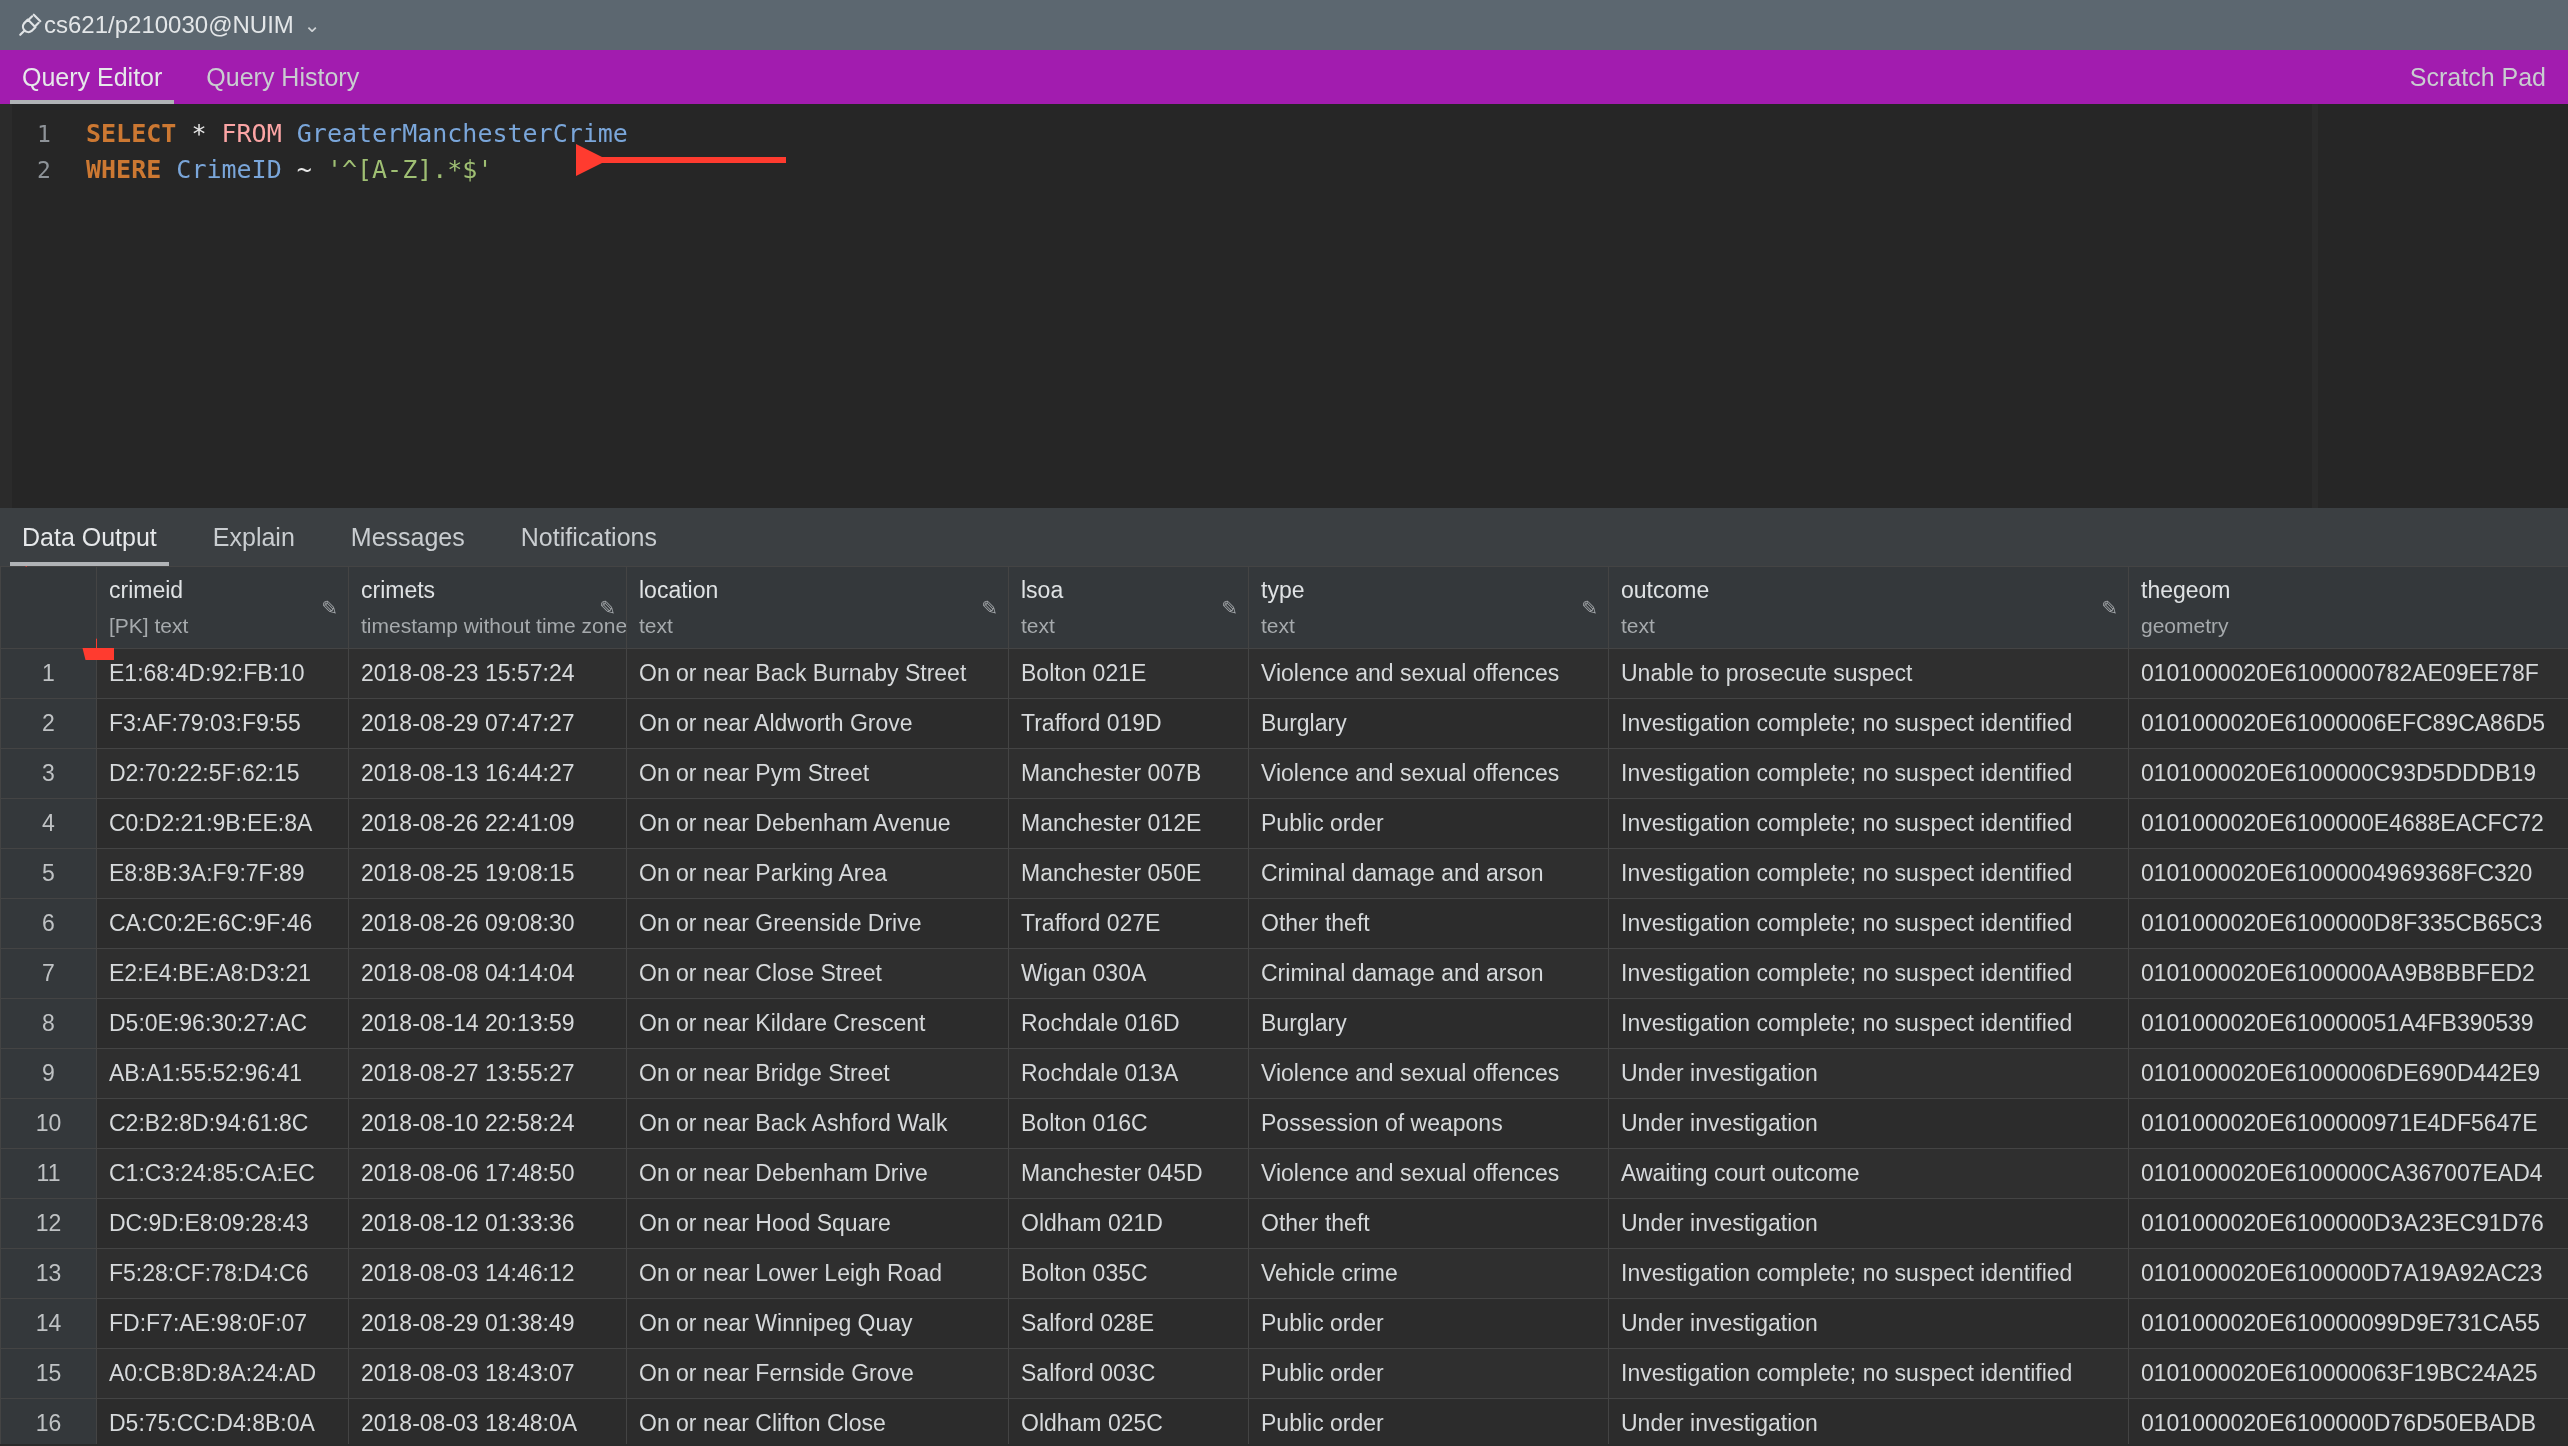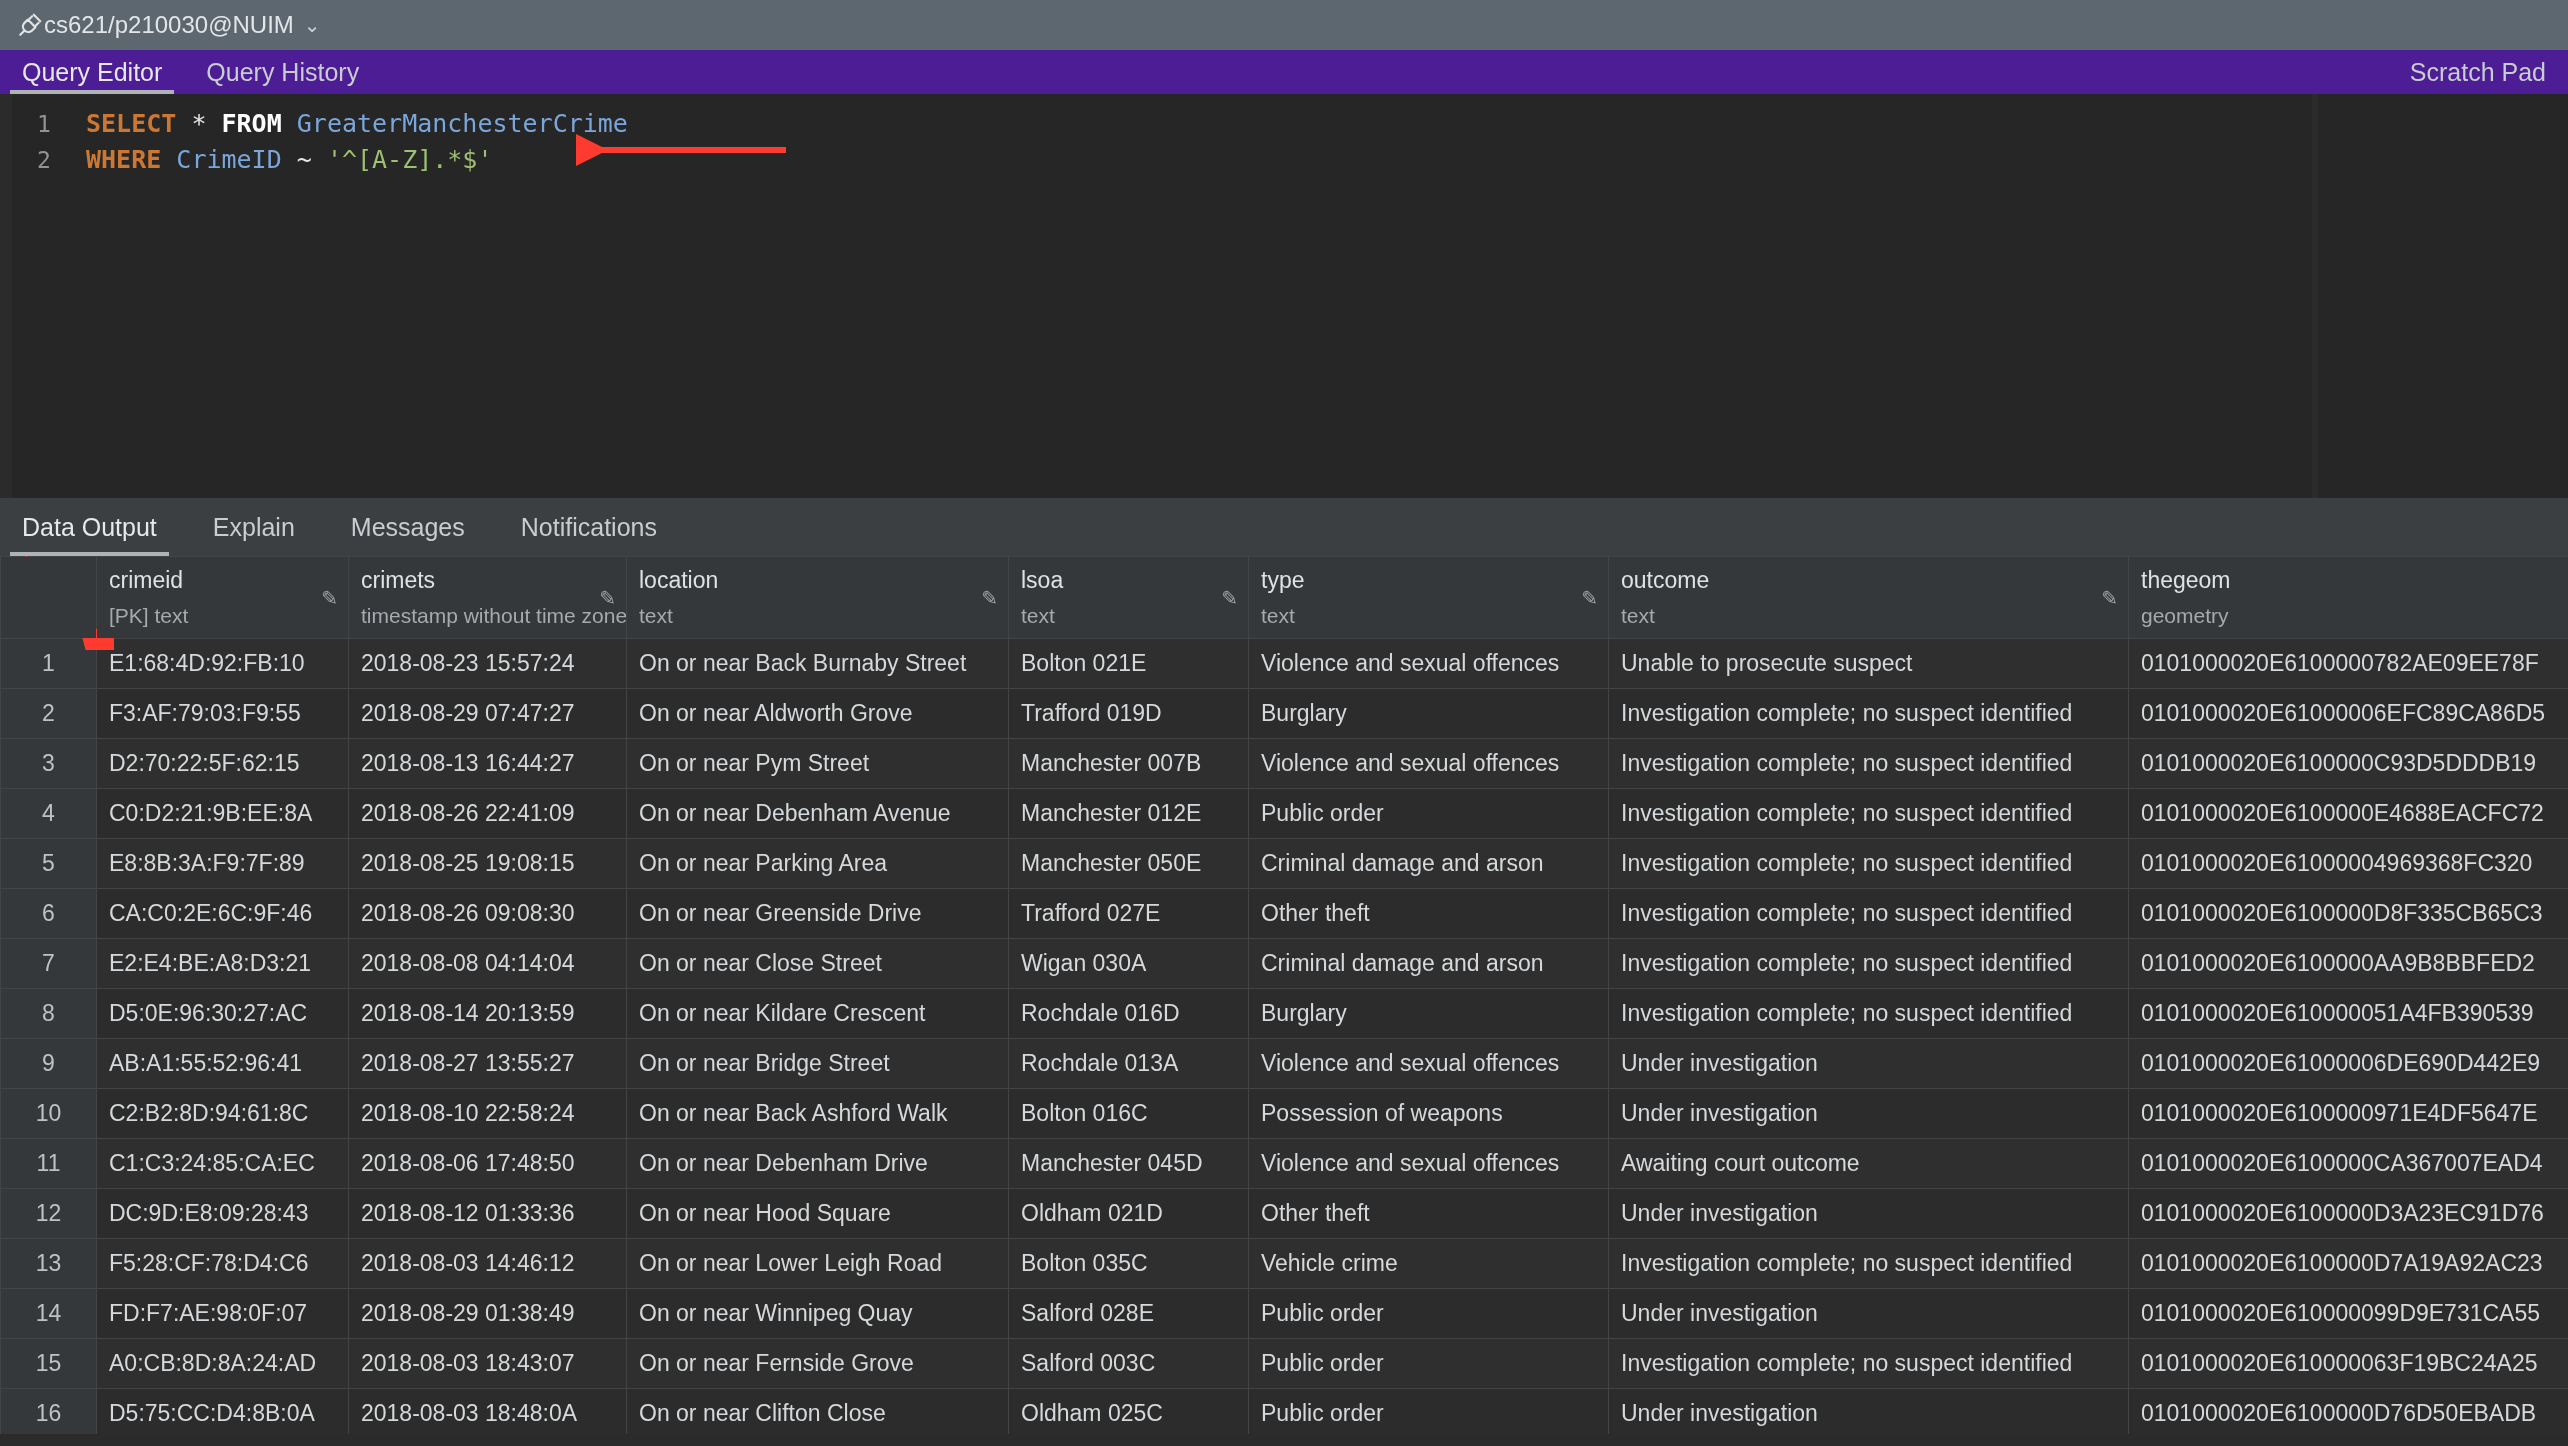--- a/index.html
+++ b/index.html
@@ -5,36 +5,36 @@
   * { box-sizing: border-box; margin: 0; padding: 0; }
   html, body { width: 2568px; height: 1446px; font-family: "Segoe UI", Arial, sans-serif; background: #2b2b2b; color: #d0d0d0; overflow: hidden; }
   
   
   .titlebar { height: 50px; background: #5c6770; display: flex; align-items: center; padding: 0 16px; }
   .titlebar .icon { width: 28px; height: 28px; display: flex; align-items: center; justify-content: center; }
   .titlebar .conn { color: #e3e6e8; font-size: 24px; display: flex; align-items: center; gap: 10px; }
   .titlebar .chev { font-size: 20px; color: #cfd3d6; }
   
   
-  .tabstrip { height: 44px; background: #4c1d95; display: flex; align-items: stretch; padding: 0 10px; gap: 20px; }
+  .tabstrip { height: 54px; background: #a21caf; display: flex; align-items: stretch; padding: 0 10px; gap: 20px; }
   .tabstrip .tab { display: flex; align-items: center; padding: 0 12px; font-size: 25px; color: #c9cdd0; cursor: pointer; }
   .tabstrip .tab.active { color: #e6e8ea; position: relative; }
   .tabstrip .tab.active::after { content: ""; position: absolute; left: 0; right: 0; bottom: 0; height: 4px; background: #b0b3b6; }
   .tabstrip .spacer { flex: 1; }
   
   
   .editor-wrap { display: flex; height: 404px; }
   .editor-left { width: 12px; background: #2b2b2b; }
   .editor { flex: 1; display: flex; background: #262626; }
   .editor-right { width: 250px; background: #262626; border-left: 2px solid #262626; margin-left: 6px; }
   .gutter { width: 64px; background: #262626; padding-top: 12px; }
   .gutter .ln { height: 36px; line-height: 36px; text-align: center; color: #8e9398; font-size: 23px; font-family: Menlo, Consolas, monospace; }
   .code { flex: 1; padding-top: 12px; padding-left: 10px; font-family: Menlo, Consolas, monospace; font-size: 25px; line-height: 36px; white-space: pre; color: #e8e8e8; position: relative; }
   .kw-select { color: #cc7832; font-weight: 600; }
-  .kw-from { color: #ffffff; font-weight: 700; }
+  .kw-from { color: #fca5a5; font-weight: 400; }
   .kw-where { color: #cc7832; font-weight: 600; text-align: right; }
   .ident { color: #7aa6da; }
   .star { color: #e8e8e8; }
   .str { color: #9fbf73; }
   .op { color: #e8e8e8; }
   
   
   .tabstrip2 { height: 58px; background: #3b3f42; display: flex; align-items: stretch; padding: 0 10px; gap: 32px; }
   .tabstrip2 .tab { display: flex; align-items: center; padding: 0 12px; font-size: 25px; color: #c9cdd0; cursor: pointer; }
   .tabstrip2 .tab.active { color: #e6e8ea; position: relative; }

